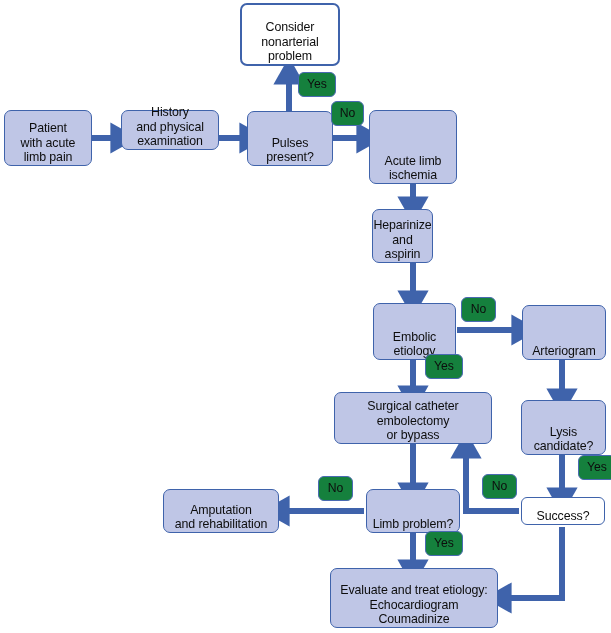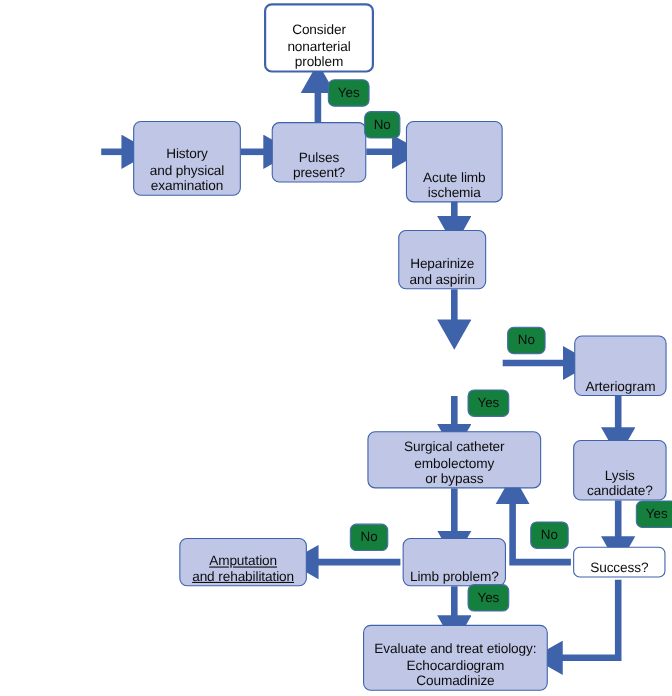--- a/index.html
+++ b/index.html
@@ -100,41 +100,47 @@
       <path d="M364,511 L283,511"></path>
 
       <path d="M413,533 L413,566"></path>
 
       <path d="M519,511 L466,511 L466,452"></path>
 
       <path d="M562,527 L562,598 L505,598"></path>
     </g>
   </svg>
 
-
-  <div class="node fill" style="left:121px; top:110px; width:98px; height:68px;">
+  <div class="node fill" style="left:4px; top:110px; width:88px; height:56px;">
+    <span>Patient<br>with acute<br>limb pain</span>
+  </div>
+
+  <div class="node fill" style="left:121px; top:110px; width:98px; height:40px;">
     <span>History<br>and physical<br>examination</span>
   </div>
 
   <div class="node fill" style="left:247px; top:111px; width:86px; height:55px;">
     <span>Pulses<br>present?</span>
   </div>
 
   <div class="node white" style="left:240px; top:3px; width:100px; height:63px; border-width:2px;">
     <span>Consider<br>nonarterial<br>problem</span>
   </div>
 
   <div class="node fill" style="left:369px; top:110px; width:88px; height:74px;">
     <span>Acute limb<br>ischemia</span>
   </div>
 
-  <div class="node fill" style="left:362px; top:209px; width:80px; height:54px;">
+  <div class="node fill" style="left:372px; top:209px; width:61px; height:54px;">
     <span>Heparinize<br>and aspirin</span>
   </div>
 
+  <div class="node fill" style="left:373px; top:303px; width:83px; height:57px;">
+    <span>Embolic<br>etiology</span>
+  </div>
 
   <div class="node fill" style="left:522px; top:305px; width:84px; height:55px;">
     <span>Arteriogram</span>
   </div>
 
   <div class="node fill" style="left:334px; top:392px; width:158px; height:52px;">
     <span>Surgical catheter<br>embolectomy<br>or bypass</span>
   </div>
 
   <div class="node fill" style="left:521px; top:400px; width:85px; height:55px;">
@@ -142,21 +148,21 @@
   </div>
 
   <div class="node white tight" style="left:521px; top:497px; width:84px; height:28px; border-width:1.3px;">
     <span>Success?</span>
   </div>
 
   <div class="node fill" style="left:366px; top:489px; width:94px; height:44px;">
     <span>Limb problem?</span>
   </div>
 
-  <div class="node fill" style="left:163px; top:489px; width:116px; height:44px;text-decoration:underline;">
+  <div class="node fill" style="left:163px; top:489px; width:116px; height:44px;">
     <span>Amputation<br>and rehabilitation</span>
   </div>
 
   <div class="node fill" style="left:330px; top:568px; width:168px; height:60px;">
     <span>Evaluate and treat etiology:<br>Echocardiogram<br>Coumadinize</span>
   </div>
 
   <div class="label" style="left:298px; top:72px; width:38px; height:25px;">
     <span>Yes</span>
   </div>

